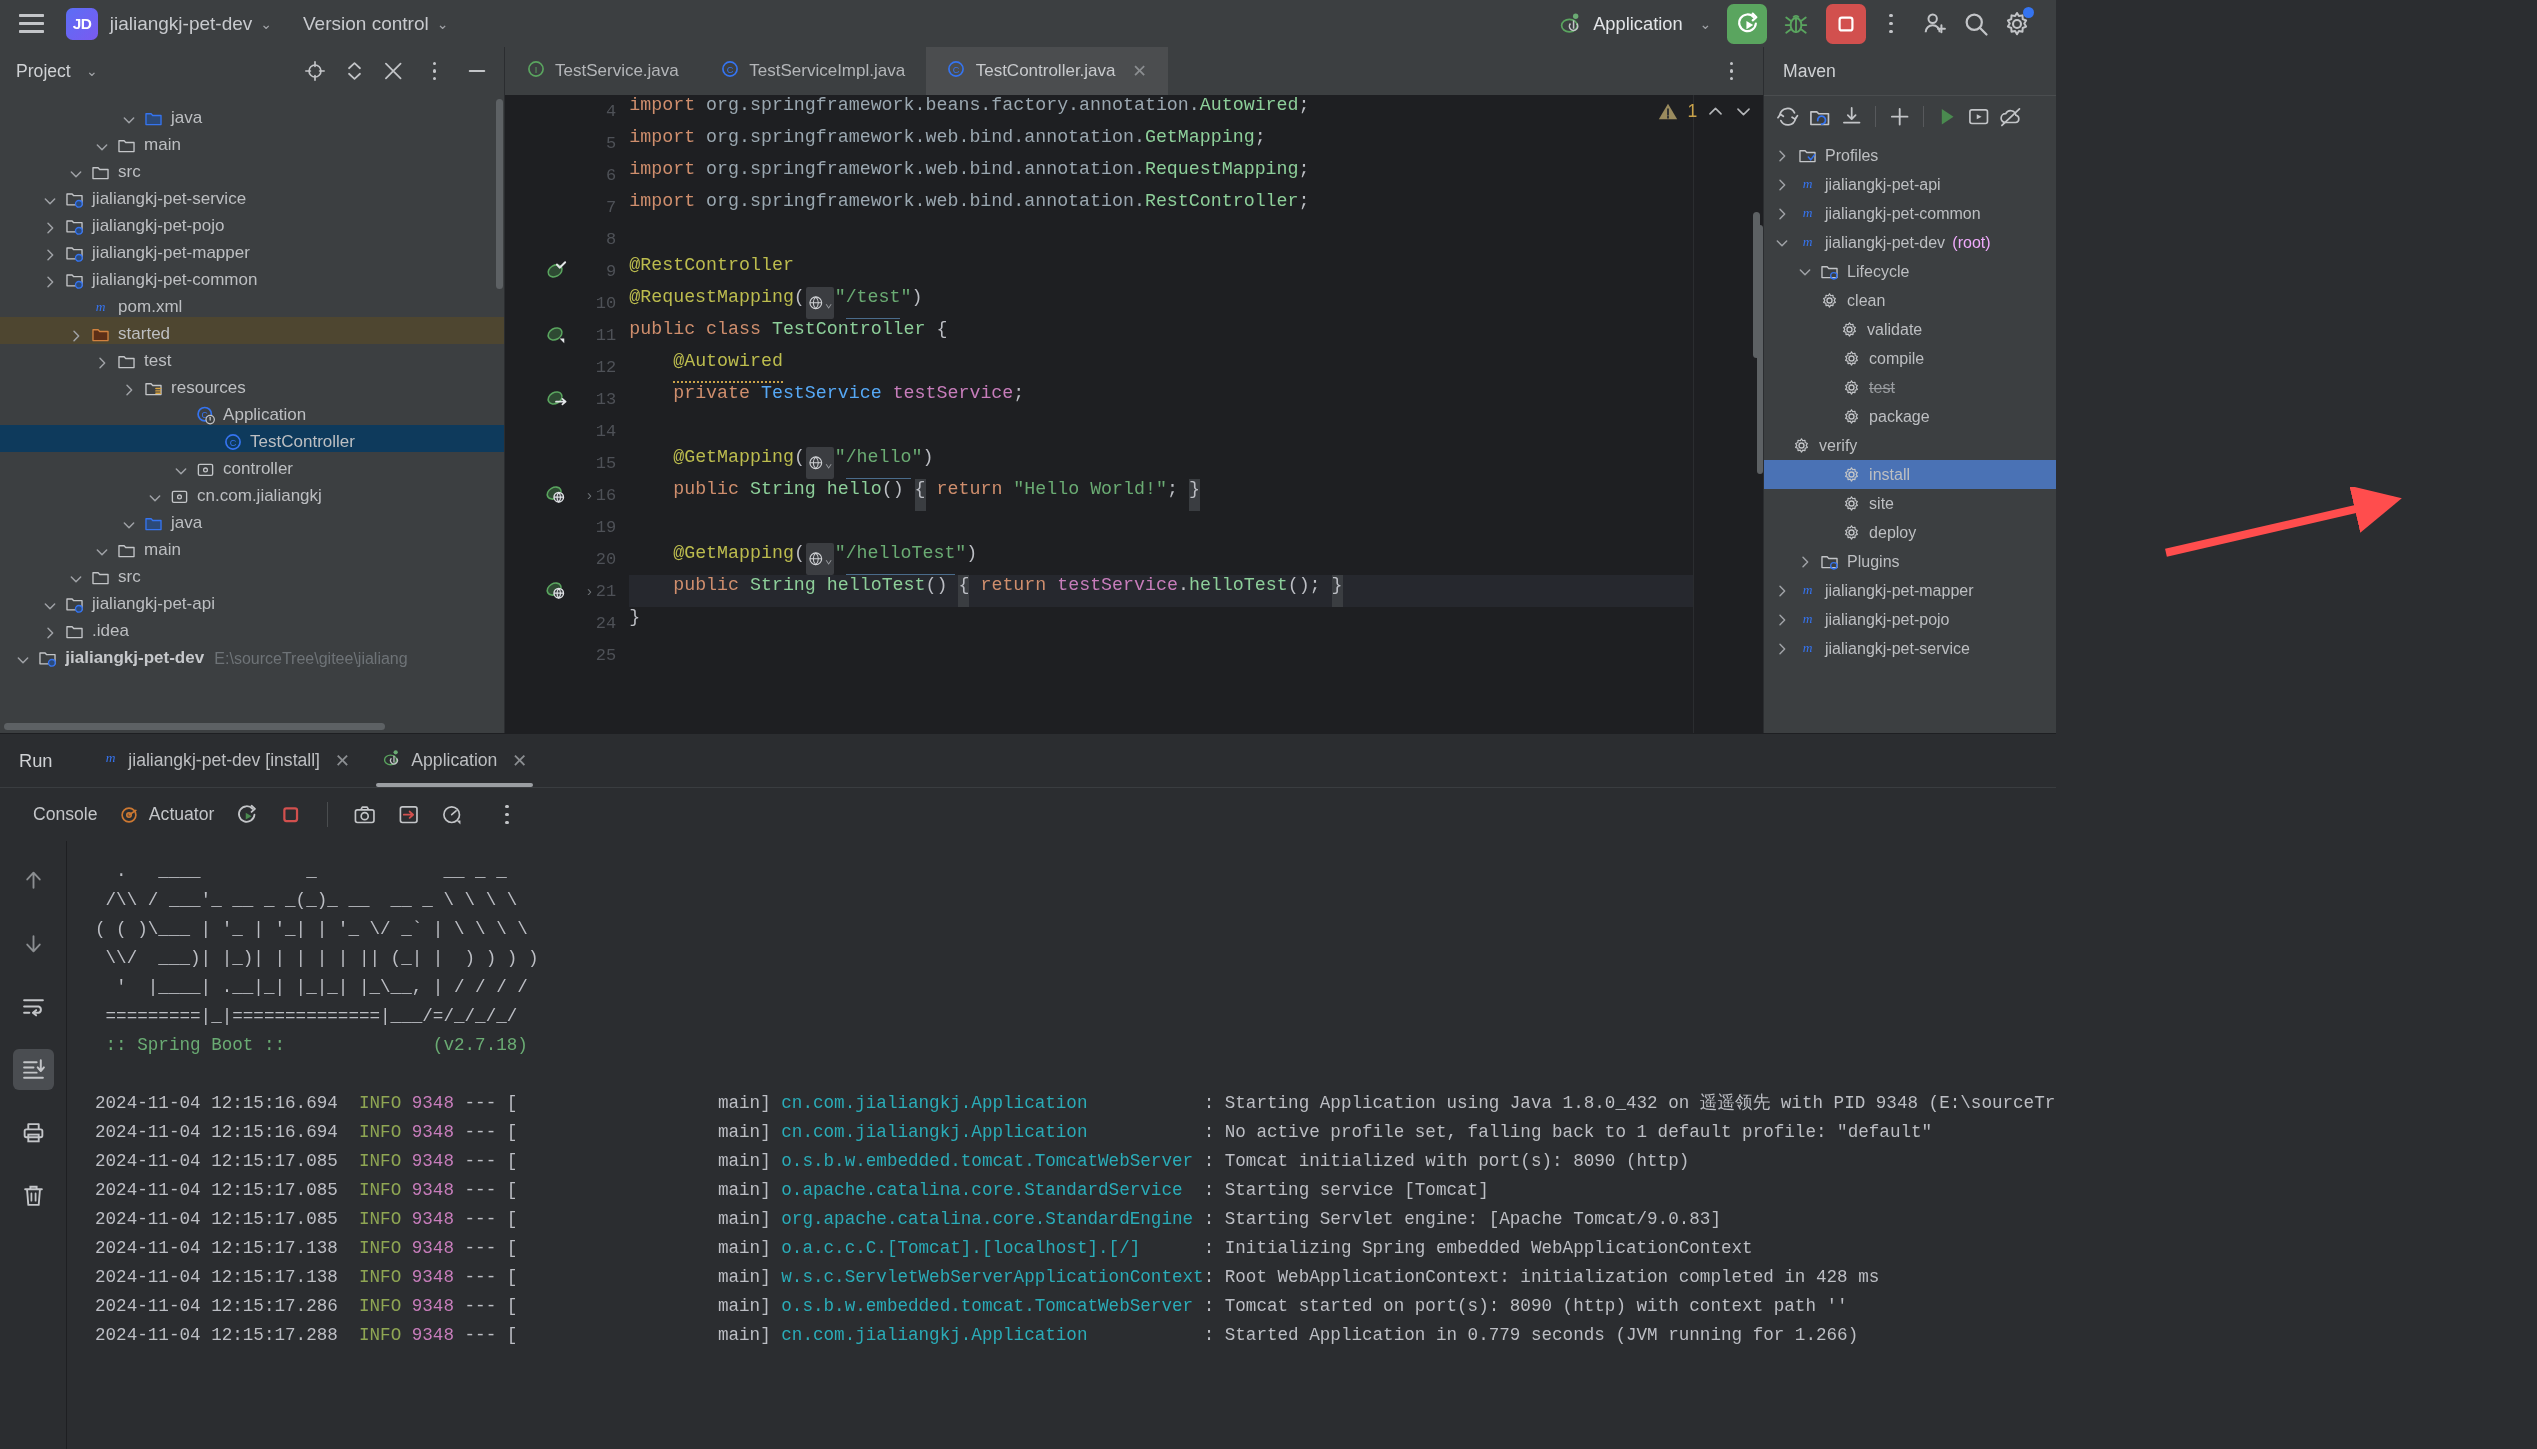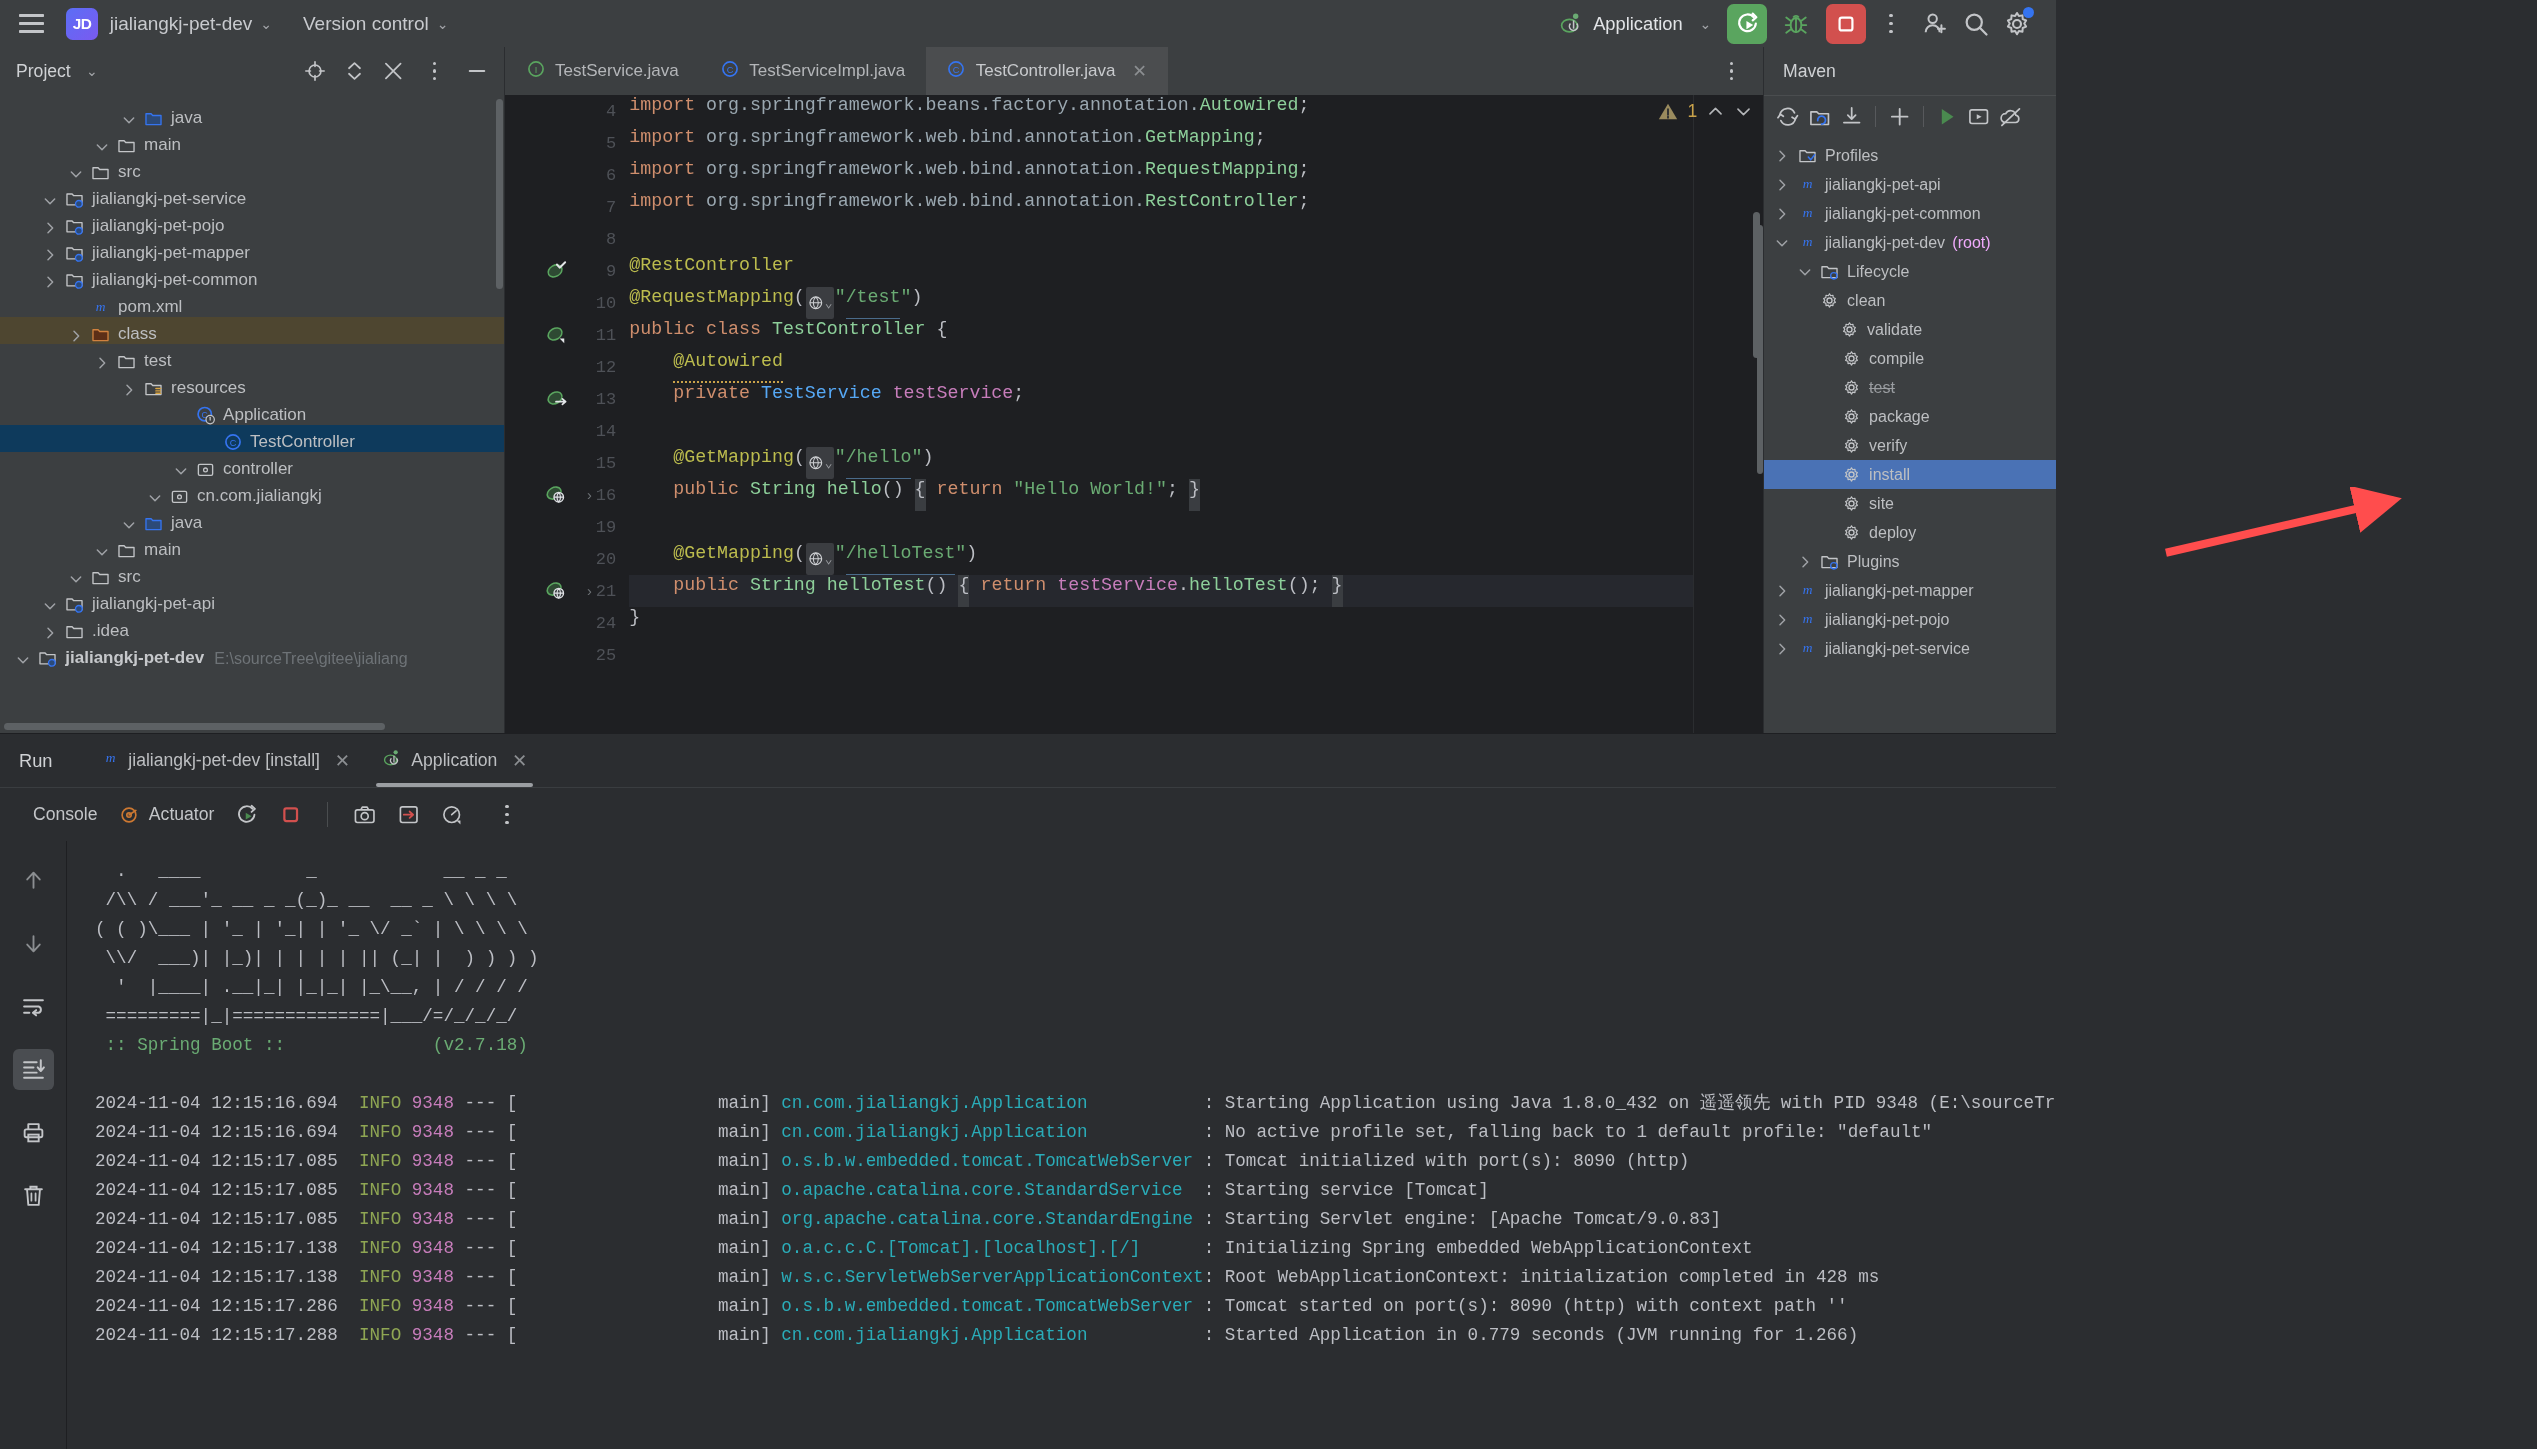--- a/index.html
+++ b/index.html
@@ -344,21 +344,21 @@
             <span class="tw">
               <svg width="16" height="16" viewBox="0 0 24 24">
                 <path d="M9 5 L16 12 L9 19" fill="none" stroke="#a0a3a7" stroke-width="2.2" stroke-linecap="round" stroke-linejoin="round"></path>
               </svg>
             </span>
             <span class="tico">
               <svg width="19" height="19" viewBox="0 0 24 24">
                 <path d="M2.5 6 h6.5 l2 2.2 h10.5 v11.5 h-19 Z" fill="#5c2f17" stroke="#d0813e" stroke-width="1.7" stroke-linejoin="round"></path>
               </svg>
             </span>
-            <span class="tlabel">class</span>
+            <span class="tlabel">started</span>
           </div>
           <div class="trow" style="padding-left: 89px;">
             <span class="tw">
               <svg width="16" height="16" viewBox="0 0 24 24">
                 <path d="M9 5 L16 12 L9 19" fill="none" stroke="#a0a3a7" stroke-width="2.2" stroke-linecap="round" stroke-linejoin="round"></path>
               </svg>
             </span>
             <span class="tico">
               <svg width="19" height="19" viewBox="0 0 24 24">
                 <path d="M2.5 6 h6.5 l2 2.2 h10.5 v11.5 h-19 Z" fill="none" stroke="#c3c5c8" stroke-width="1.7" stroke-linejoin="round"></path>
@@ -826,21 +826,21 @@
           <div class="mvrow" style="padding-left: 50px;">
             <span class="tw"></span>
             <span class="tico">
               <svg width="19" height="19" viewBox="0 0 24 24">
                 <circle cx="12" cy="12" r="3.2" fill="none" stroke="#c3c5c8" stroke-width="1.7"></circle>
                 <path d="M12 3.5 L13.5 6 L16.4 5.4 L16.6 8.3 L19.4 9.4 L17.9 11.9 L19.4 14.4 L16.6 15.5 L16.4 18.4 L13.5 17.8 L12 20.3 L10.5 17.8 L7.6 18.4 L7.4 15.5 L4.6 14.4 L6.1 11.9 L4.6 9.4 L7.4 8.3 L7.6 5.4 L10.5 6 Z" fill="none" stroke="#c3c5c8" stroke-width="1.5" stroke-linejoin="round"></path>
               </svg>
             </span>
             <span class="mvlabel">package</span>
           </div>
-          <div class="mvrow" style="padding-left: 50px;">
+          <div class="mvrow" style="">
             <span class="tw"></span>
             <span class="tico">
               <svg width="19" height="19" viewBox="0 0 24 24">
                 <circle cx="12" cy="12" r="3.2" fill="none" stroke="#c3c5c8" stroke-width="1.7"></circle>
                 <path d="M12 3.5 L13.5 6 L16.4 5.4 L16.6 8.3 L19.4 9.4 L17.9 11.9 L19.4 14.4 L16.6 15.5 L16.4 18.4 L13.5 17.8 L12 20.3 L10.5 17.8 L7.6 18.4 L7.4 15.5 L4.6 14.4 L6.1 11.9 L4.6 9.4 L7.4 8.3 L7.6 5.4 L10.5 6 Z" fill="none" stroke="#c3c5c8" stroke-width="1.5" stroke-linejoin="round"></path>
               </svg>
             </span>
             <span class="mvlabel">verify</span>
           </div>
           <div class="mvrow sel" style="padding-left: 50px;">

